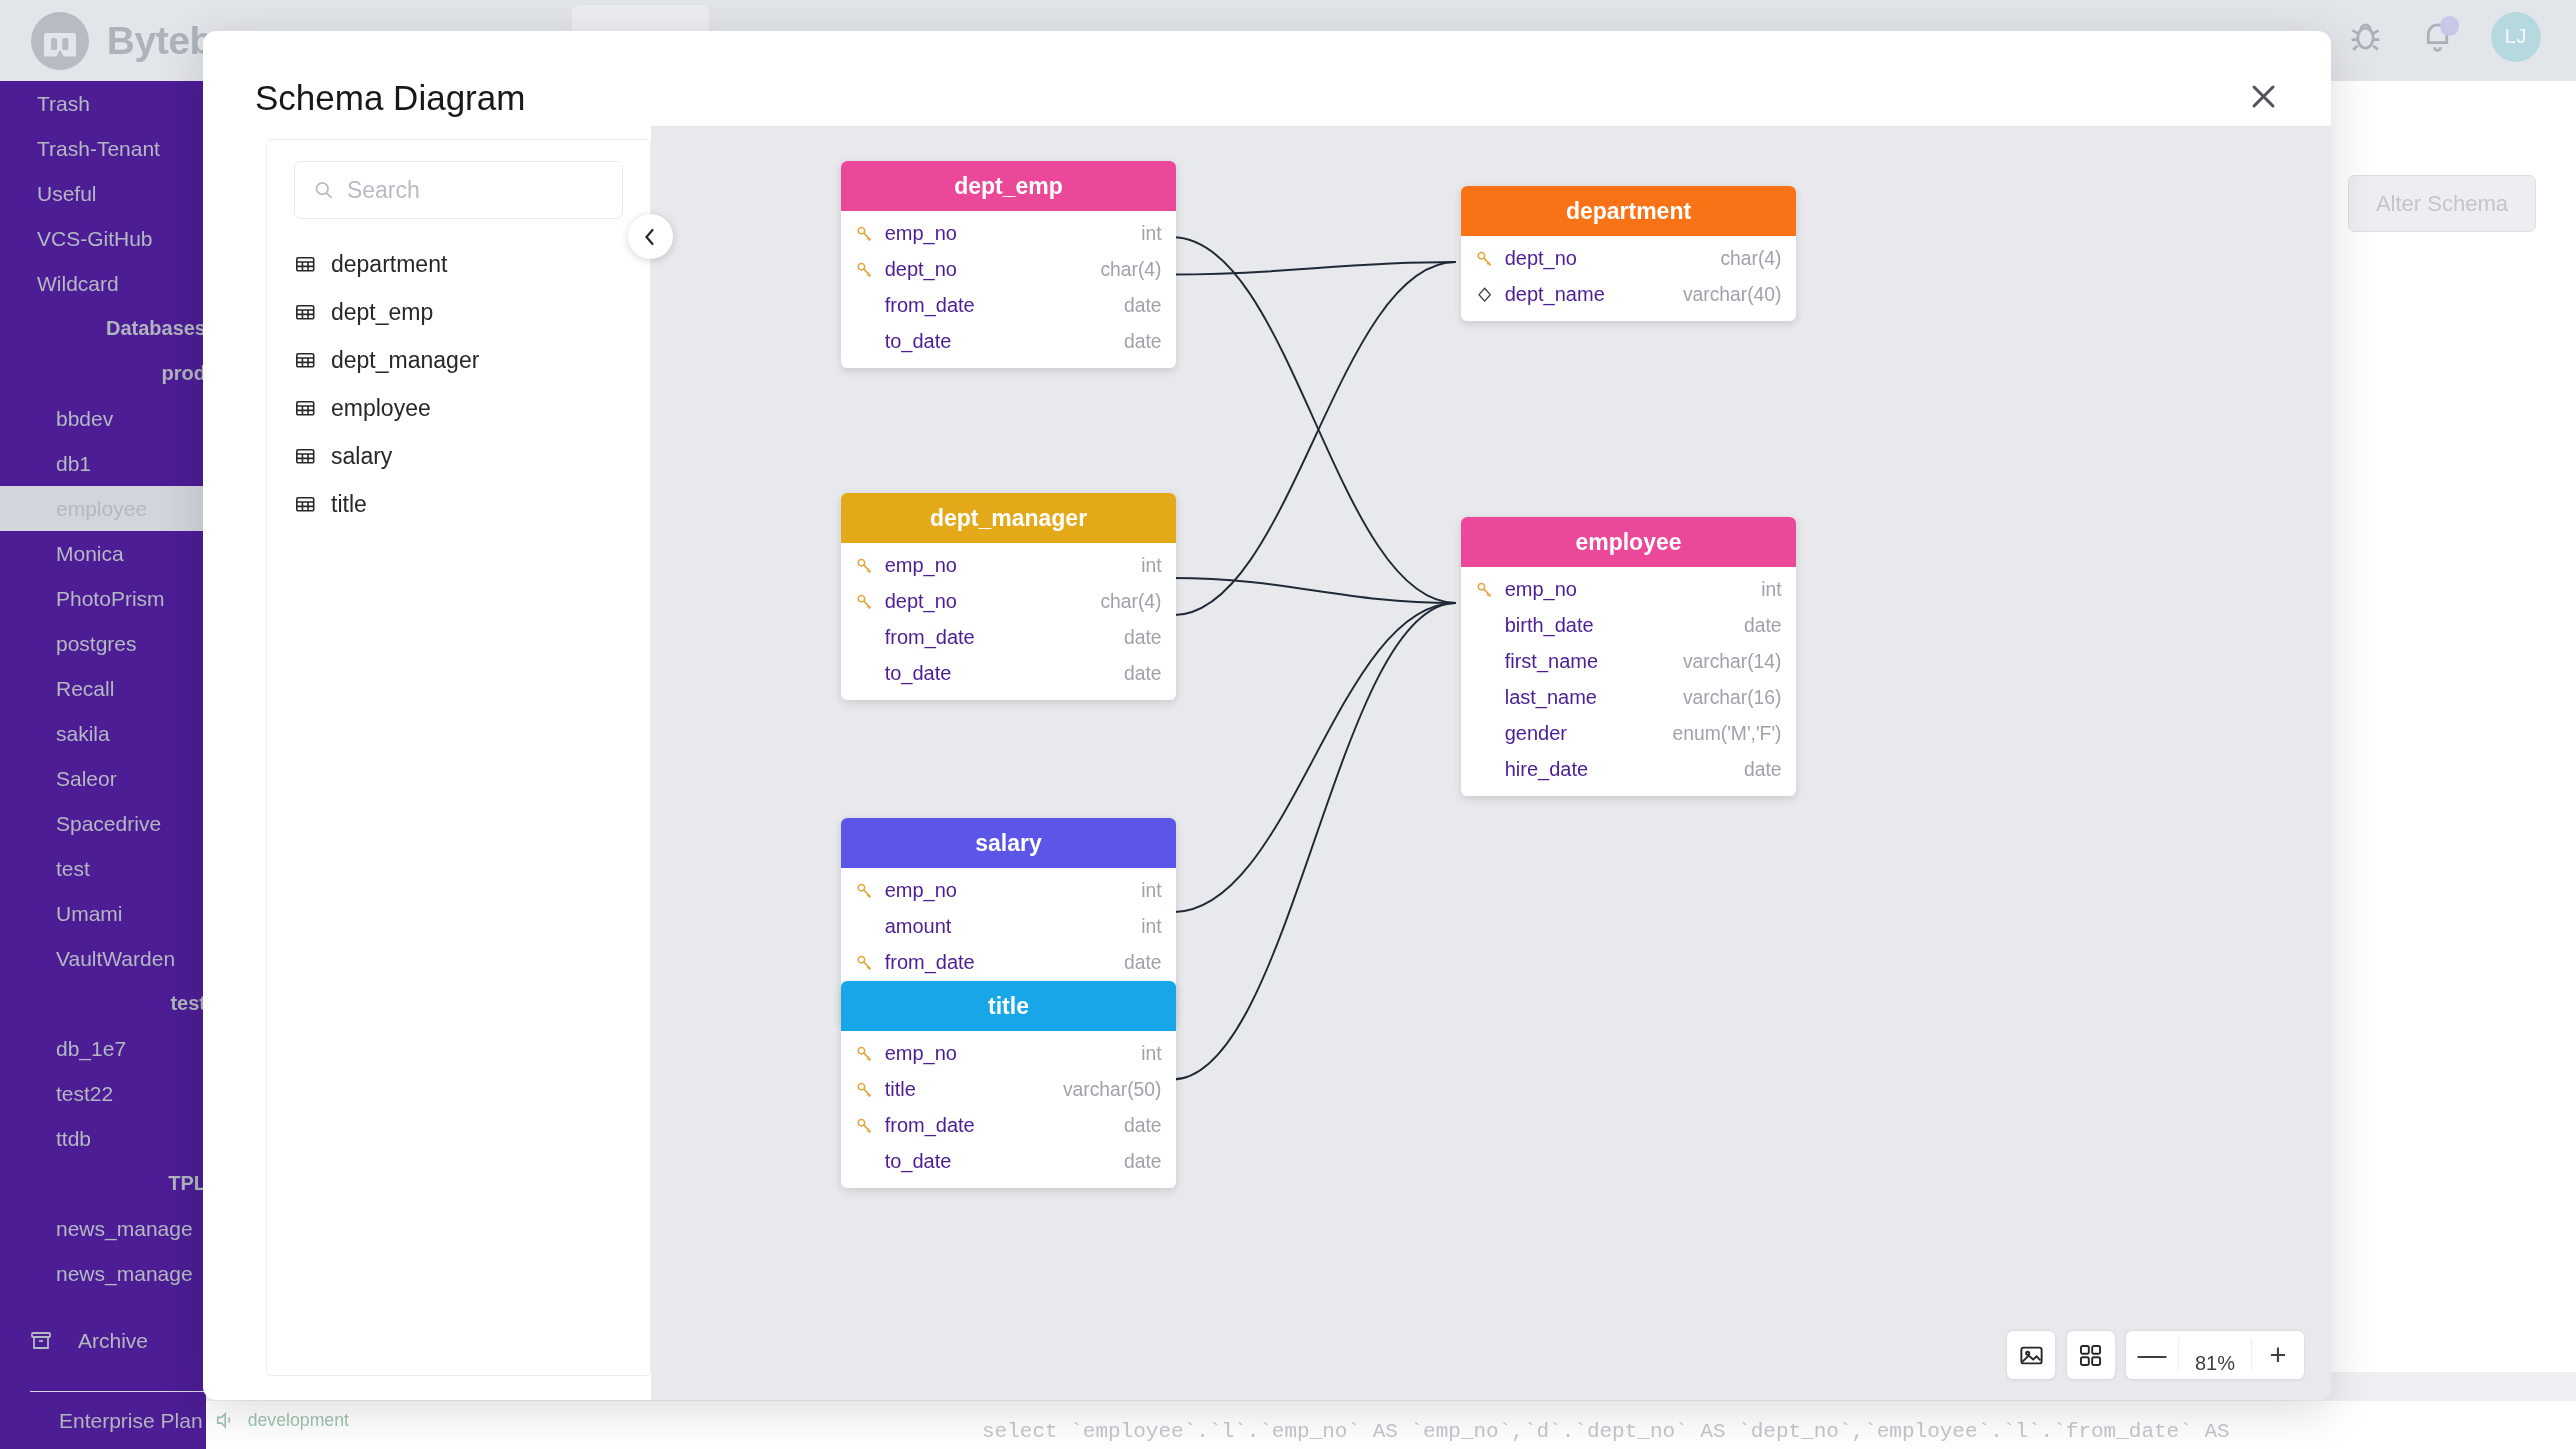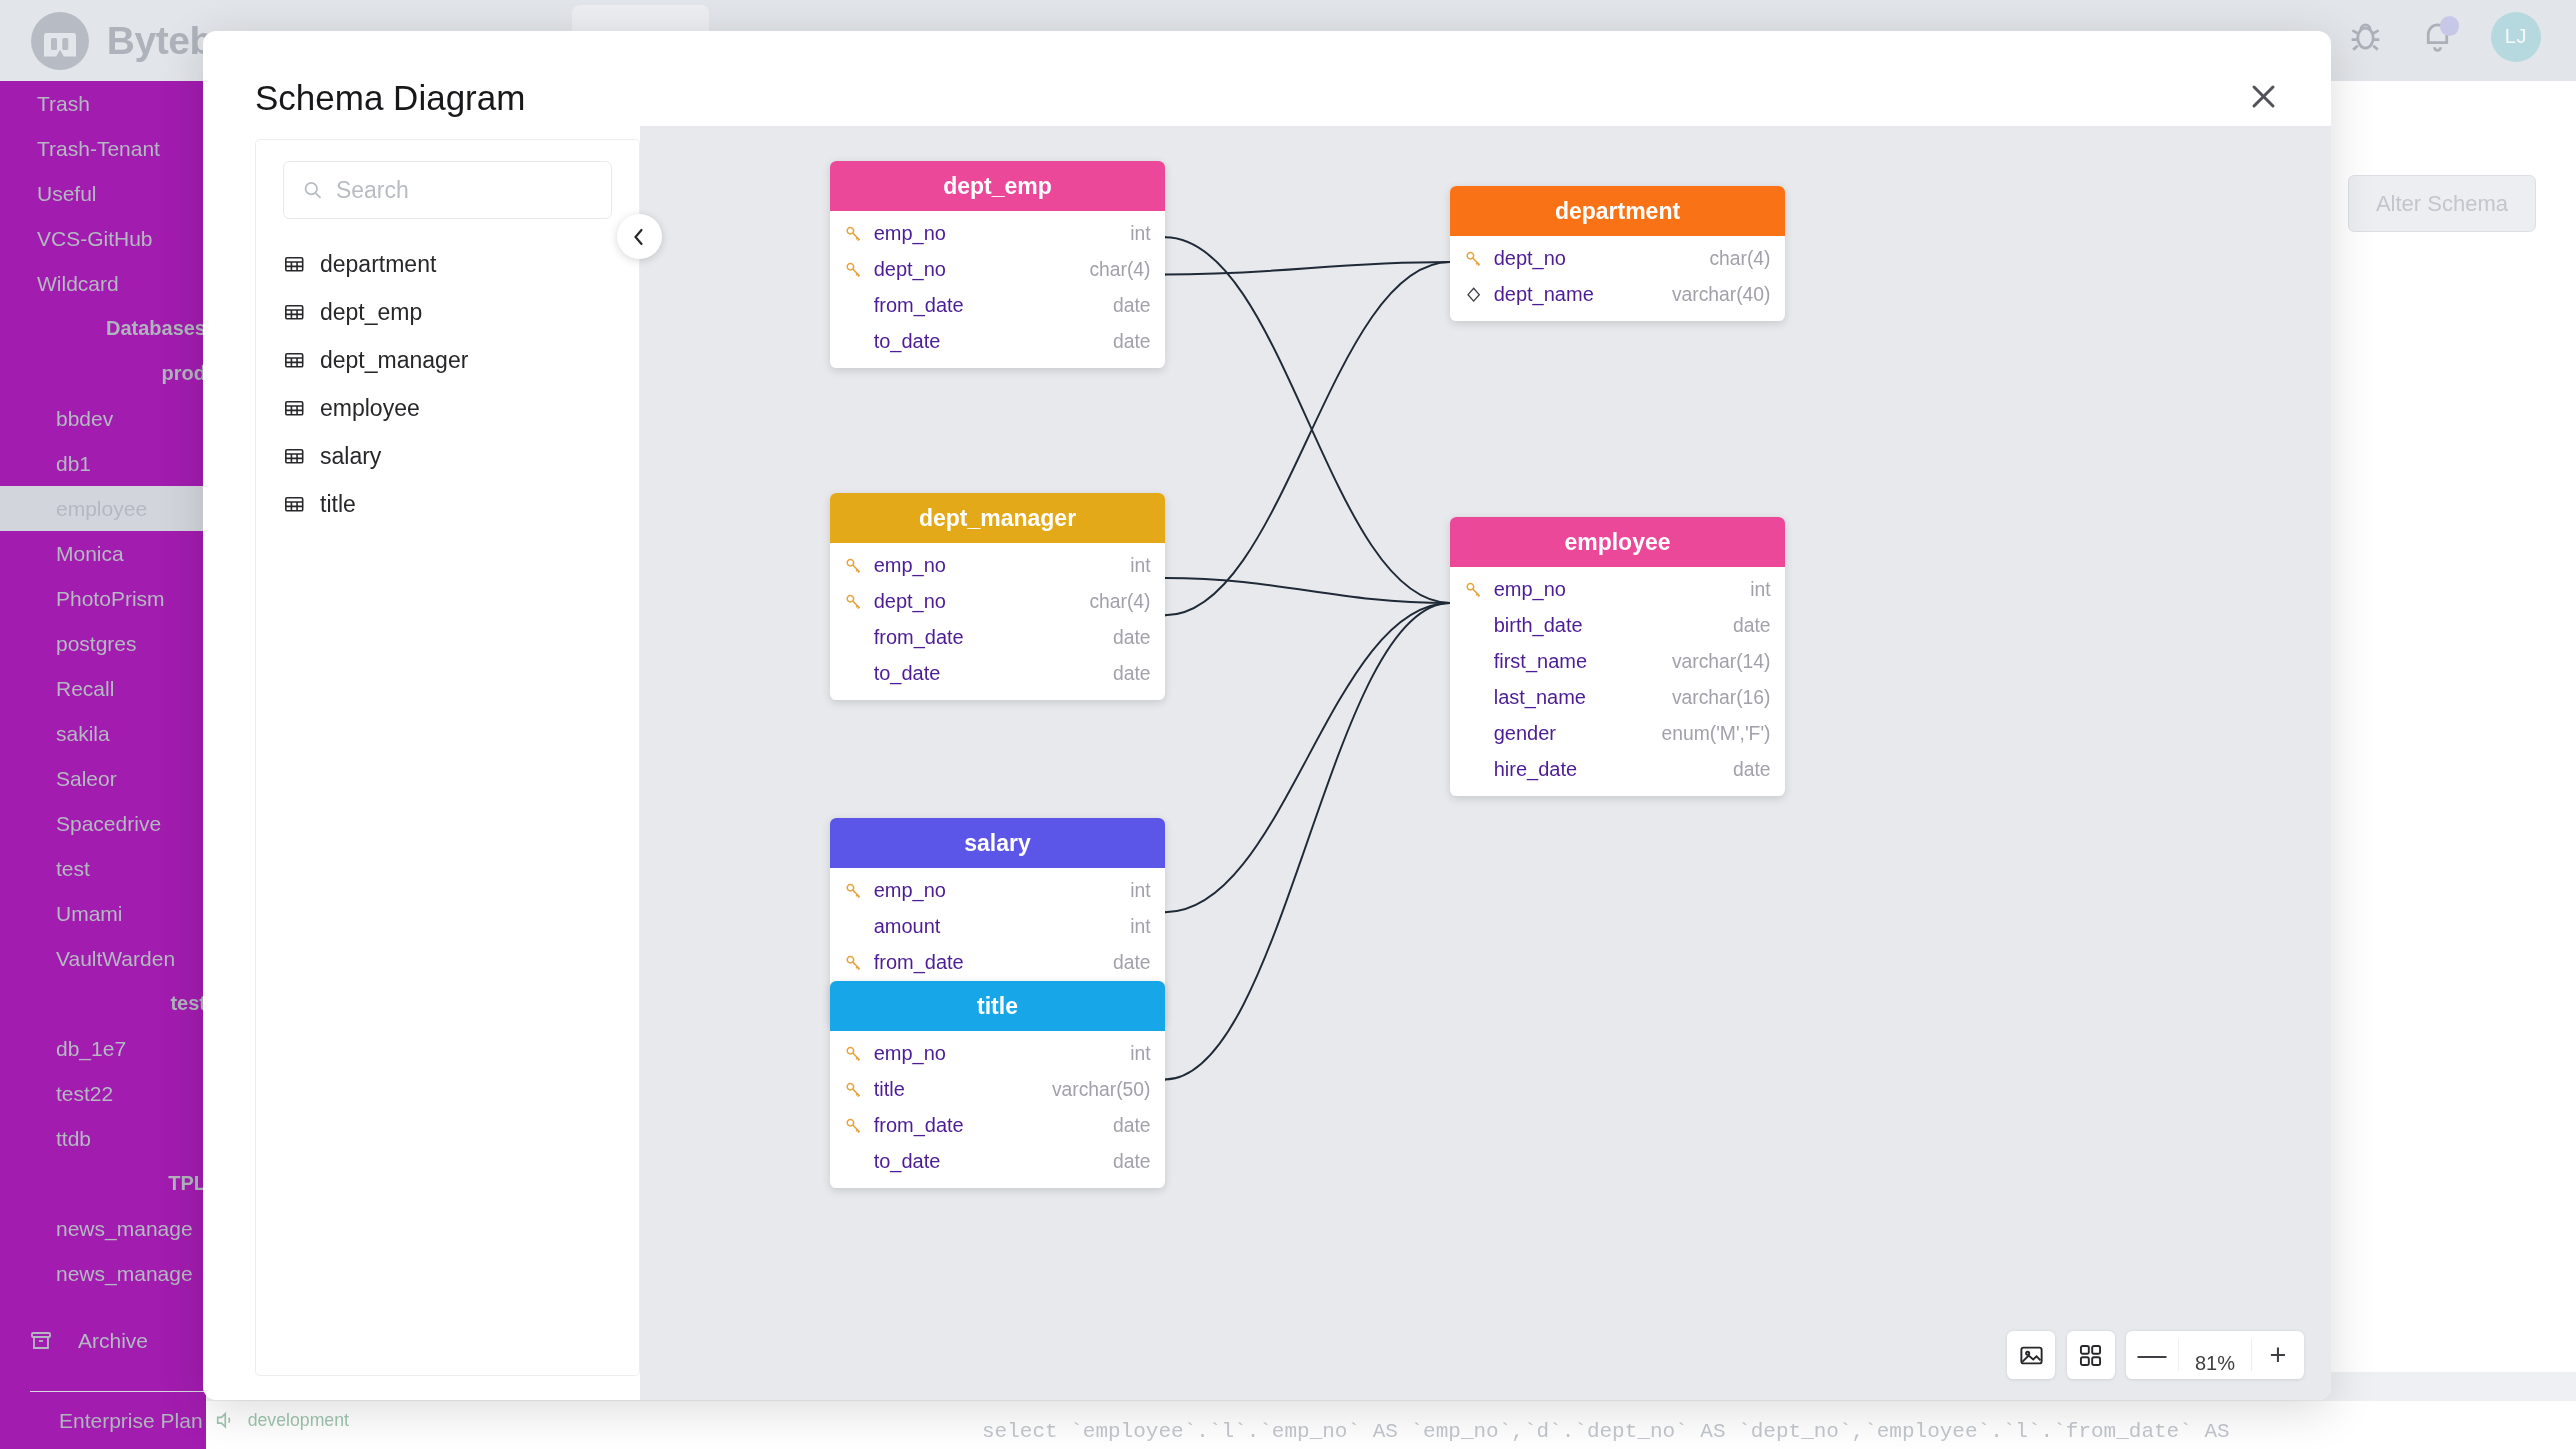--- a/index.html
+++ b/index.html
@@ -46,21 +46,21 @@
     border-radius: 50%; background: #a8a5e6;
   }
   .avatar-circle {
     width: 50px; height: 50px; border-radius: 50%; background: #a8d5dc;
     color: #ffffff; font-size: 20px; display: flex; align-items: center;
     justify-content: center; letter-spacing: 0.8px; opacity: .75;
   }
 
   .bg-sidebar {
     position: absolute; left: 0; top: 81px; width: 206px; bottom: 0;
-    background: #a21caf;
+    background: #4c1d95;
   }
   .bg-side-item {
     height: 45px; display: flex; align-items: center;
     font-size: 21px; color: #b4b9c1; padding-left: 37px; white-space: nowrap;
   }
   .bg-side-item.group { font-weight: bold; color: #b0b5bd; font-size: 20px; padding-left: 37px; justify-content: flex-end; }
   .bg-side-item.child { padding-left: 56px; }
   .bg-side-item.sel { background: #d2d6dc; }
   .bg-side-item.plain { padding-left: 37px; }
   .bg-archive {
@@ -103,21 +103,21 @@
   .modal-title {
     position: absolute; left: 52px; top: 47px;
     font-size: 35px; color: #18181b;
   }
   .modal-close {
     position: absolute; right: 45px; top: 43px; width: 45px; height: 45px;
     display: flex; align-items: center; justify-content: center;
   }
 
   .modal-body {
-    position: absolute; left: 0; top: 95px; right: 0; bottom: 0; display: flex;
+    position: absolute; left: 0; top: 95px; right: 0; bottom: 0; display: flex; padding-left: 11px;
   }
   .panel {
     width: 385px; background: #ffffff; border-right: 0.8px solid #ebedf0;
     padding: 21px 27px 0 27px; position: relative; flex: none;
     margin-top: 13px; margin-left: 52px; margin-bottom: 24px;
     border: 0.8px solid #ebedf0; border-radius: 4.8px;
   }
   .search-wrap {
     height: 58px; border: 0.8px solid #e6e8eb; border-radius: 6.4px;
     display: flex; align-items: center; gap: 13px; padding: 0 17.7px;

